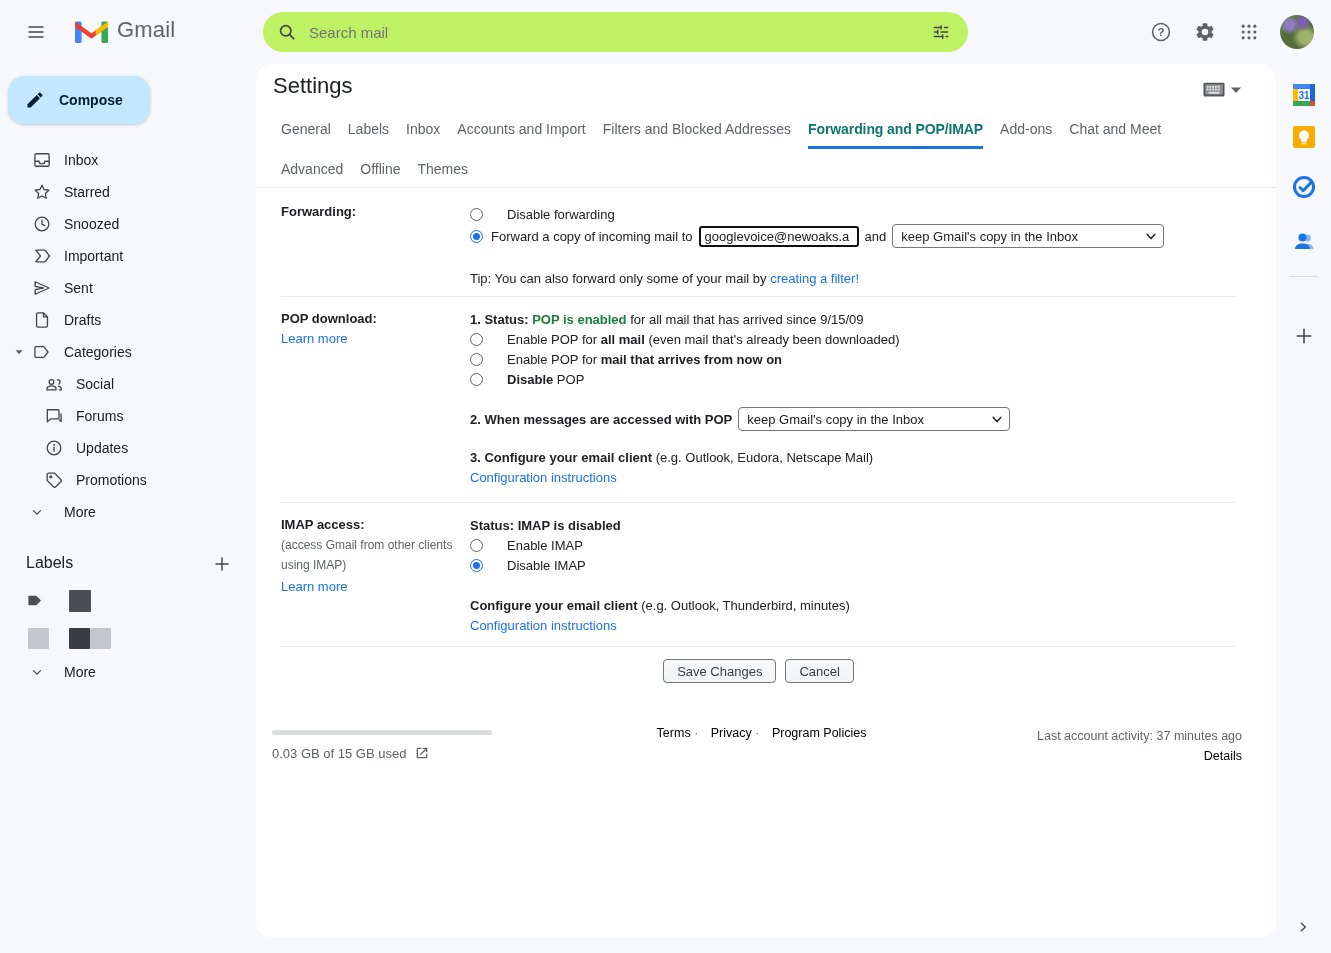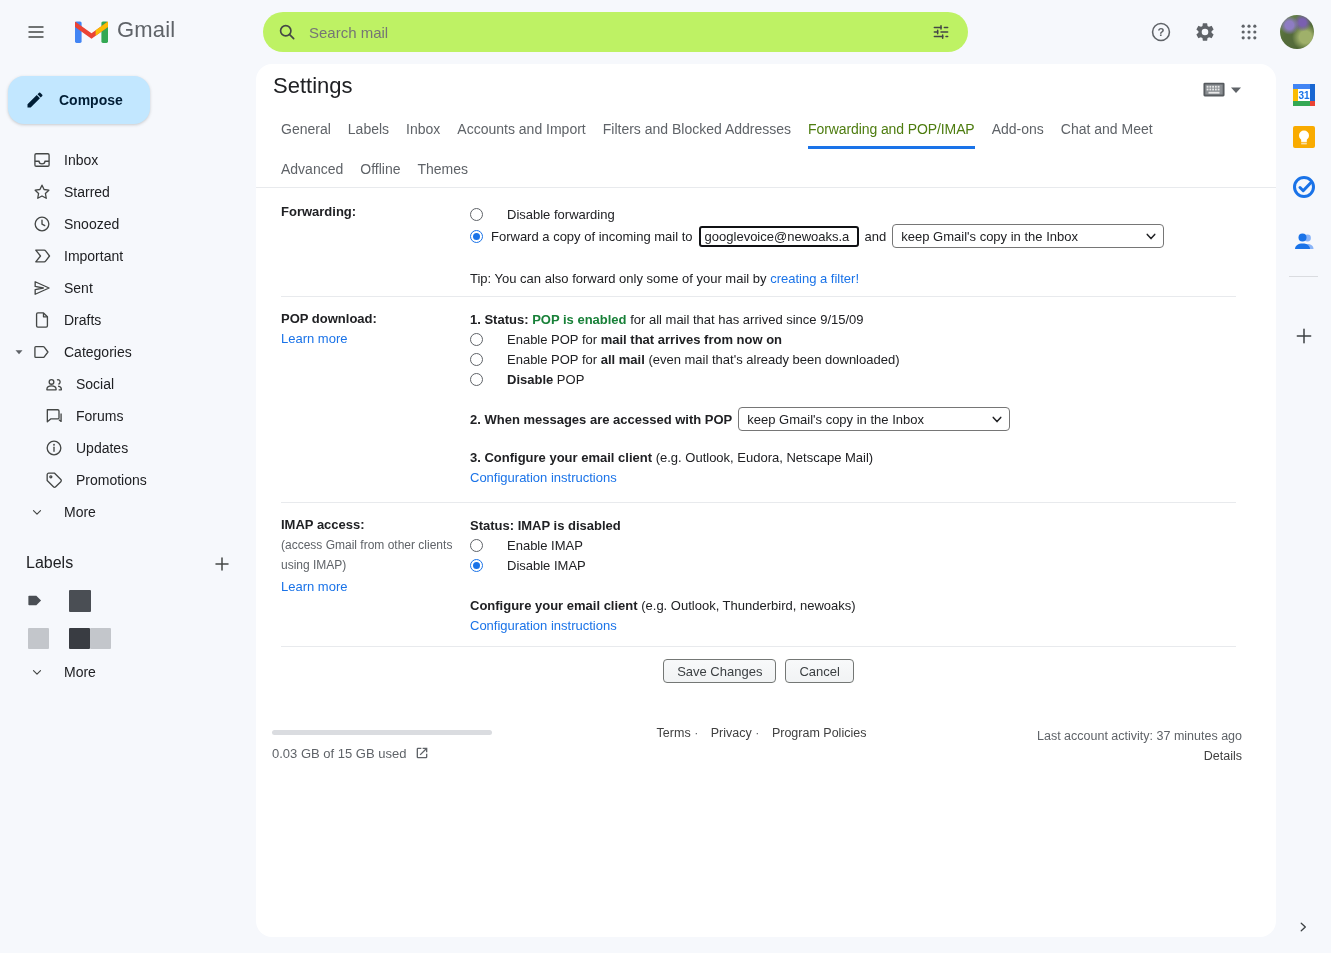--- a/index.html
+++ b/index.html
@@ -50,21 +50,21 @@
   .labels-more { position: absolute; left: 0; right: 12px; top: 592px; }
 
   
   .card { position: absolute; left: 256px; top: 64px; width: 1020px; height: 873px; background: #fff; border-radius: 16px; }
   .title { position: absolute; left: 17px; top: 9px; font-size: 22px; color: #202124; }
   .inputtools { position: absolute; left: 947px; top: 18px; display: flex; align-items: center; gap: 5px; }
   .tabs { position: absolute; display: flex; gap: 17px; left: 25px; }
   .tabs.r1 { top: 57px; }
   .tabs.r2 { top: 97px; }
   .tab { font-size: 14px; color: #5f6368; padding-bottom: 9px; border-bottom: 3px solid transparent; cursor: pointer; white-space: nowrap; }
-  .tab.active { color: #4d7c0f; border-bottom-color: #1a73e8; font-weight: normal; letter-spacing: -.1px; text-align: center; }
+  .tab.active { color: #0f766e; border-bottom-color: #1a73e8; font-weight: bold; letter-spacing: -.1px; text-align: center; }
   .rule-tabs { position: absolute; left: 0; right: 0; top: 123px; border-top: 1px solid #e8eaed; }
 
   .sections { position: absolute; left: 25px; right: 40px; top: 124px; font-size: 13px; }
   .sect { display: grid; grid-template-columns: 189px 1fr; border-bottom: 1px solid #e8eaed; }
   .sect.fwd   { padding: 16px 0 8px; }
   .sect.pop   { padding: 12px 0 15px; }
   .sect.imap  { padding: 12px 0 11px; }
   .bold { font-weight: bold; }
   .line { min-height: 20px; display: flex; align-items: center; }
   .pre { white-space: pre-wrap; }
@@ -80,21 +80,21 @@
   .selectbox .caret { position: absolute; right: 7px; top: 8px; }
   .gap { height: 18px; }
   .btnrow { display: flex; justify-content: center; gap: 9px; margin-top: 12px; }
   .gbtn { height: 24px; padding: 0 13px; font-size: 13px; color: #3c4043; background: linear-gradient(#f8f9fa, #f1f3f4); border: 1px solid #747775; border-radius: 4px; cursor: pointer; font-family: "Liberation Sans", sans-serif; }
 
   .cardfooter { position: absolute; left: 16px; right: 34px; top: 660px; display: flex; font-size: 12.5px; color: #5f6368; }
   .cf-left { width: 300px; }
   .meter { width: 220px; height: 5px; border-radius: 3px; background: #dadce0; margin-top: 6px; }
   .storageline { display: flex; align-items: center; gap: 8px; margin-top: 10px; font-size: 13px; }
   .cf-center { flex: 1; text-align: center; padding-top: 2px; }
-  .cf-center a, .cf-right a { color: #404040; margin-left: 9px; }
+  .cf-center a, .cf-right a { color: #000000; margin-left: 9px; }
   .cf-right { width: 300px; text-align: right; padding-top: 2px; line-height: 20px; }
 
   
   .rightpanel { position: absolute; right: 0; top: 64px; width: 55px; bottom: 0; }
   .rp-ic { position: absolute; left: 15px; width: 26px; height: 26px; }
   .rp-div { position: absolute; left: 13px; top: 212px; width: 29px; border-top: 1px solid #dadce0; }
   .rp-plus { position: absolute; left: 16px; top: 260px; width: 24px; height: 24px; }
   .rp-hide { position: absolute; left: 16px; top: 852px; width: 22px; height: 22px; }
 </style>
 </head>
@@ -351,25 +351,25 @@
       <div>
         <div class="bold" style="line-height:20px">POP download:</div>
         <a class="link" style="line-height:20px;display:inline-block">Learn more</a>
       </div>
       <div>
         <div class="line pre">
           <span><b>1. Status: </b><b class="green">POP is enabled</b><span> for all mail that has arrived since 9/15/09</span></span>
         </div>
         <div class="optrow">
           <span class="radio"></span>
+          <span class="pre"><span>Enable POP for </span><b>all mail</b><span> (even mail that's already been downloaded)</span></span>
+        </div>
+        <div class="optrow">
+          <span class="radio"></span>
           <span class="pre"><span>Enable POP for </span><b>mail that arrives from now on</b></span>
-        </div>
-        <div class="optrow">
-          <span class="radio"></span>
-          <span class="pre"><span>Enable POP for </span><b>all mail</b><span> (even mail that's already been downloaded)</span></span>
         </div>
         <div class="optrow">
           <span class="radio"></span>
           <span class="pre"><b>Disable</b><span> POP</span></span>
         </div>
         <div class="gap"></div>
         <div class="line" style="gap:6px;min-height:24px">
           <b>2. When messages are accessed with POP</b>
           <div class="selectbox">
             <span>keep Gmail's copy in the Inbox</span>
@@ -399,21 +399,21 @@
         <div class="optrow">
           <span class="radio"></span>
           <span>Enable IMAP</span>
         </div>
         <div class="optrow">
           <span class="radio sel"></span>
           <span>Disable IMAP</span>
         </div>
         <div class="gap" style="height:20px"></div>
         <div class="line pre">
-          <span><b>Configure your email client</b><span> (e.g. Outlook, Thunderbird, newoaks)</span></span>
+          <span><b>Configure your email client</b><span> (e.g. Outlook, Thunderbird, minutes)</span></span>
         </div>
         <div class="line">
           <a class="link">Configuration instructions</a>
         </div>
       </div>
     </section>
 
     <div class="btnrow">
       <button class="gbtn">Save Changes</button>
       <button class="gbtn">Cancel</button>

